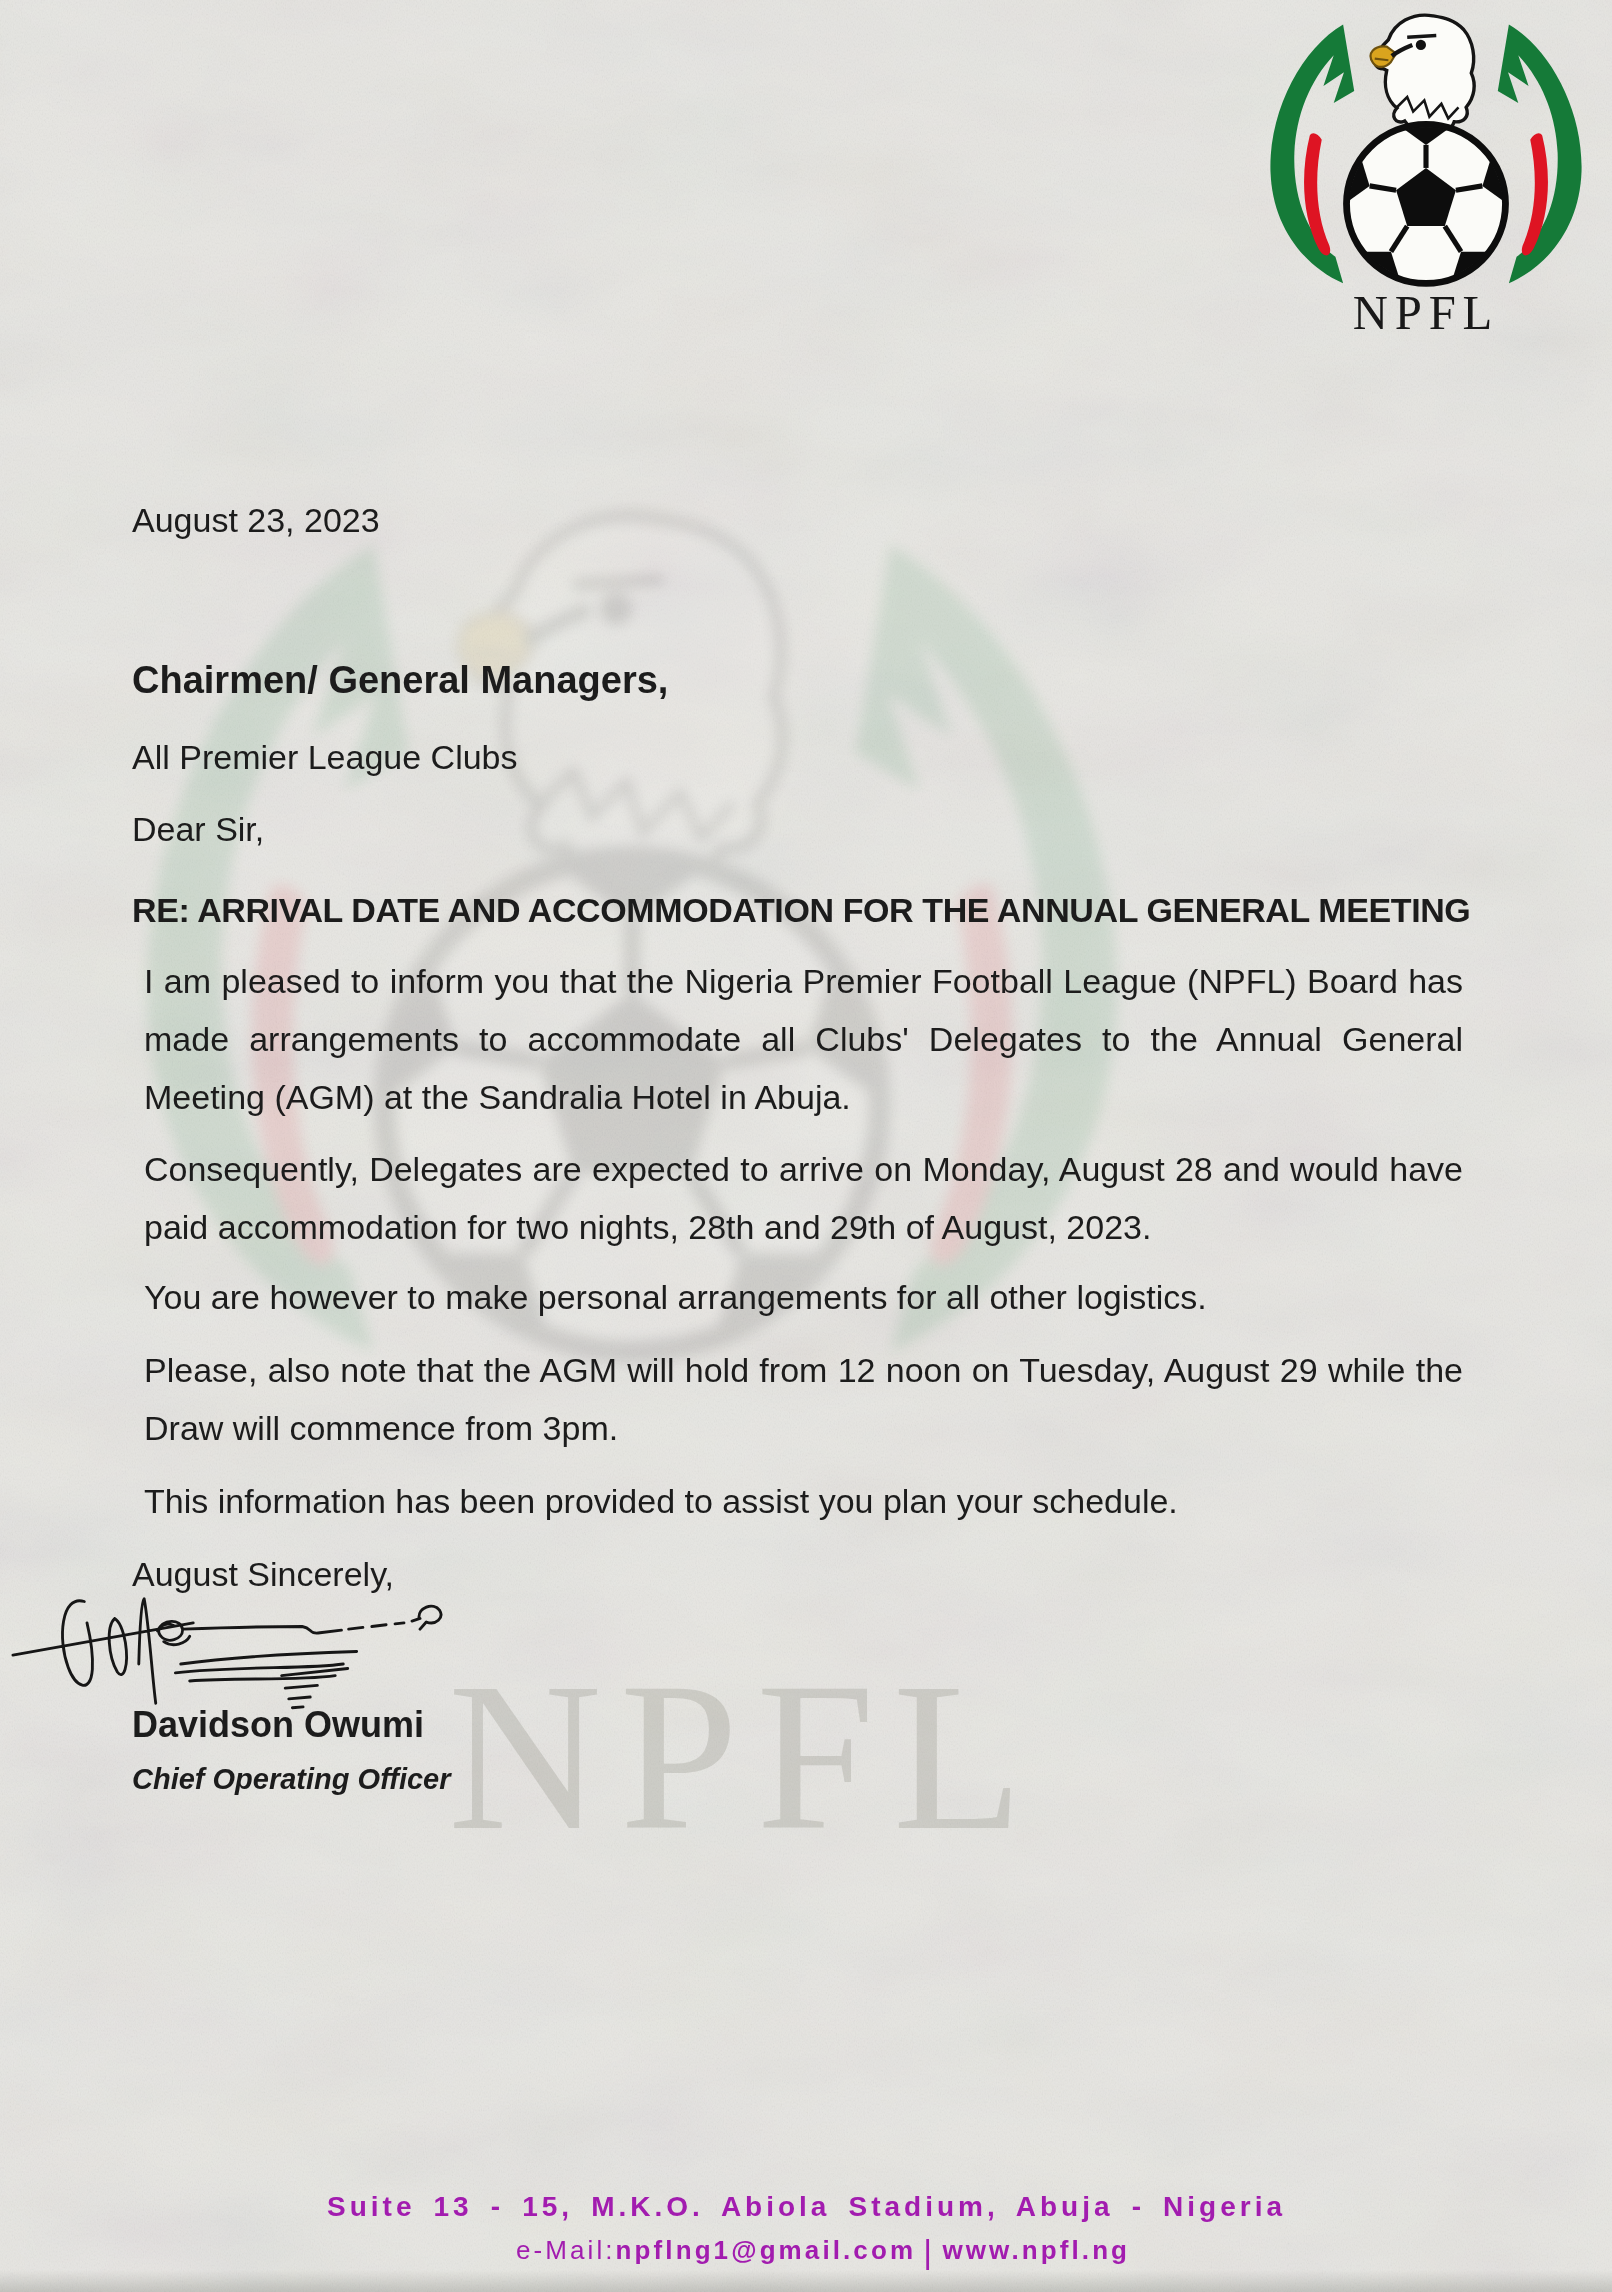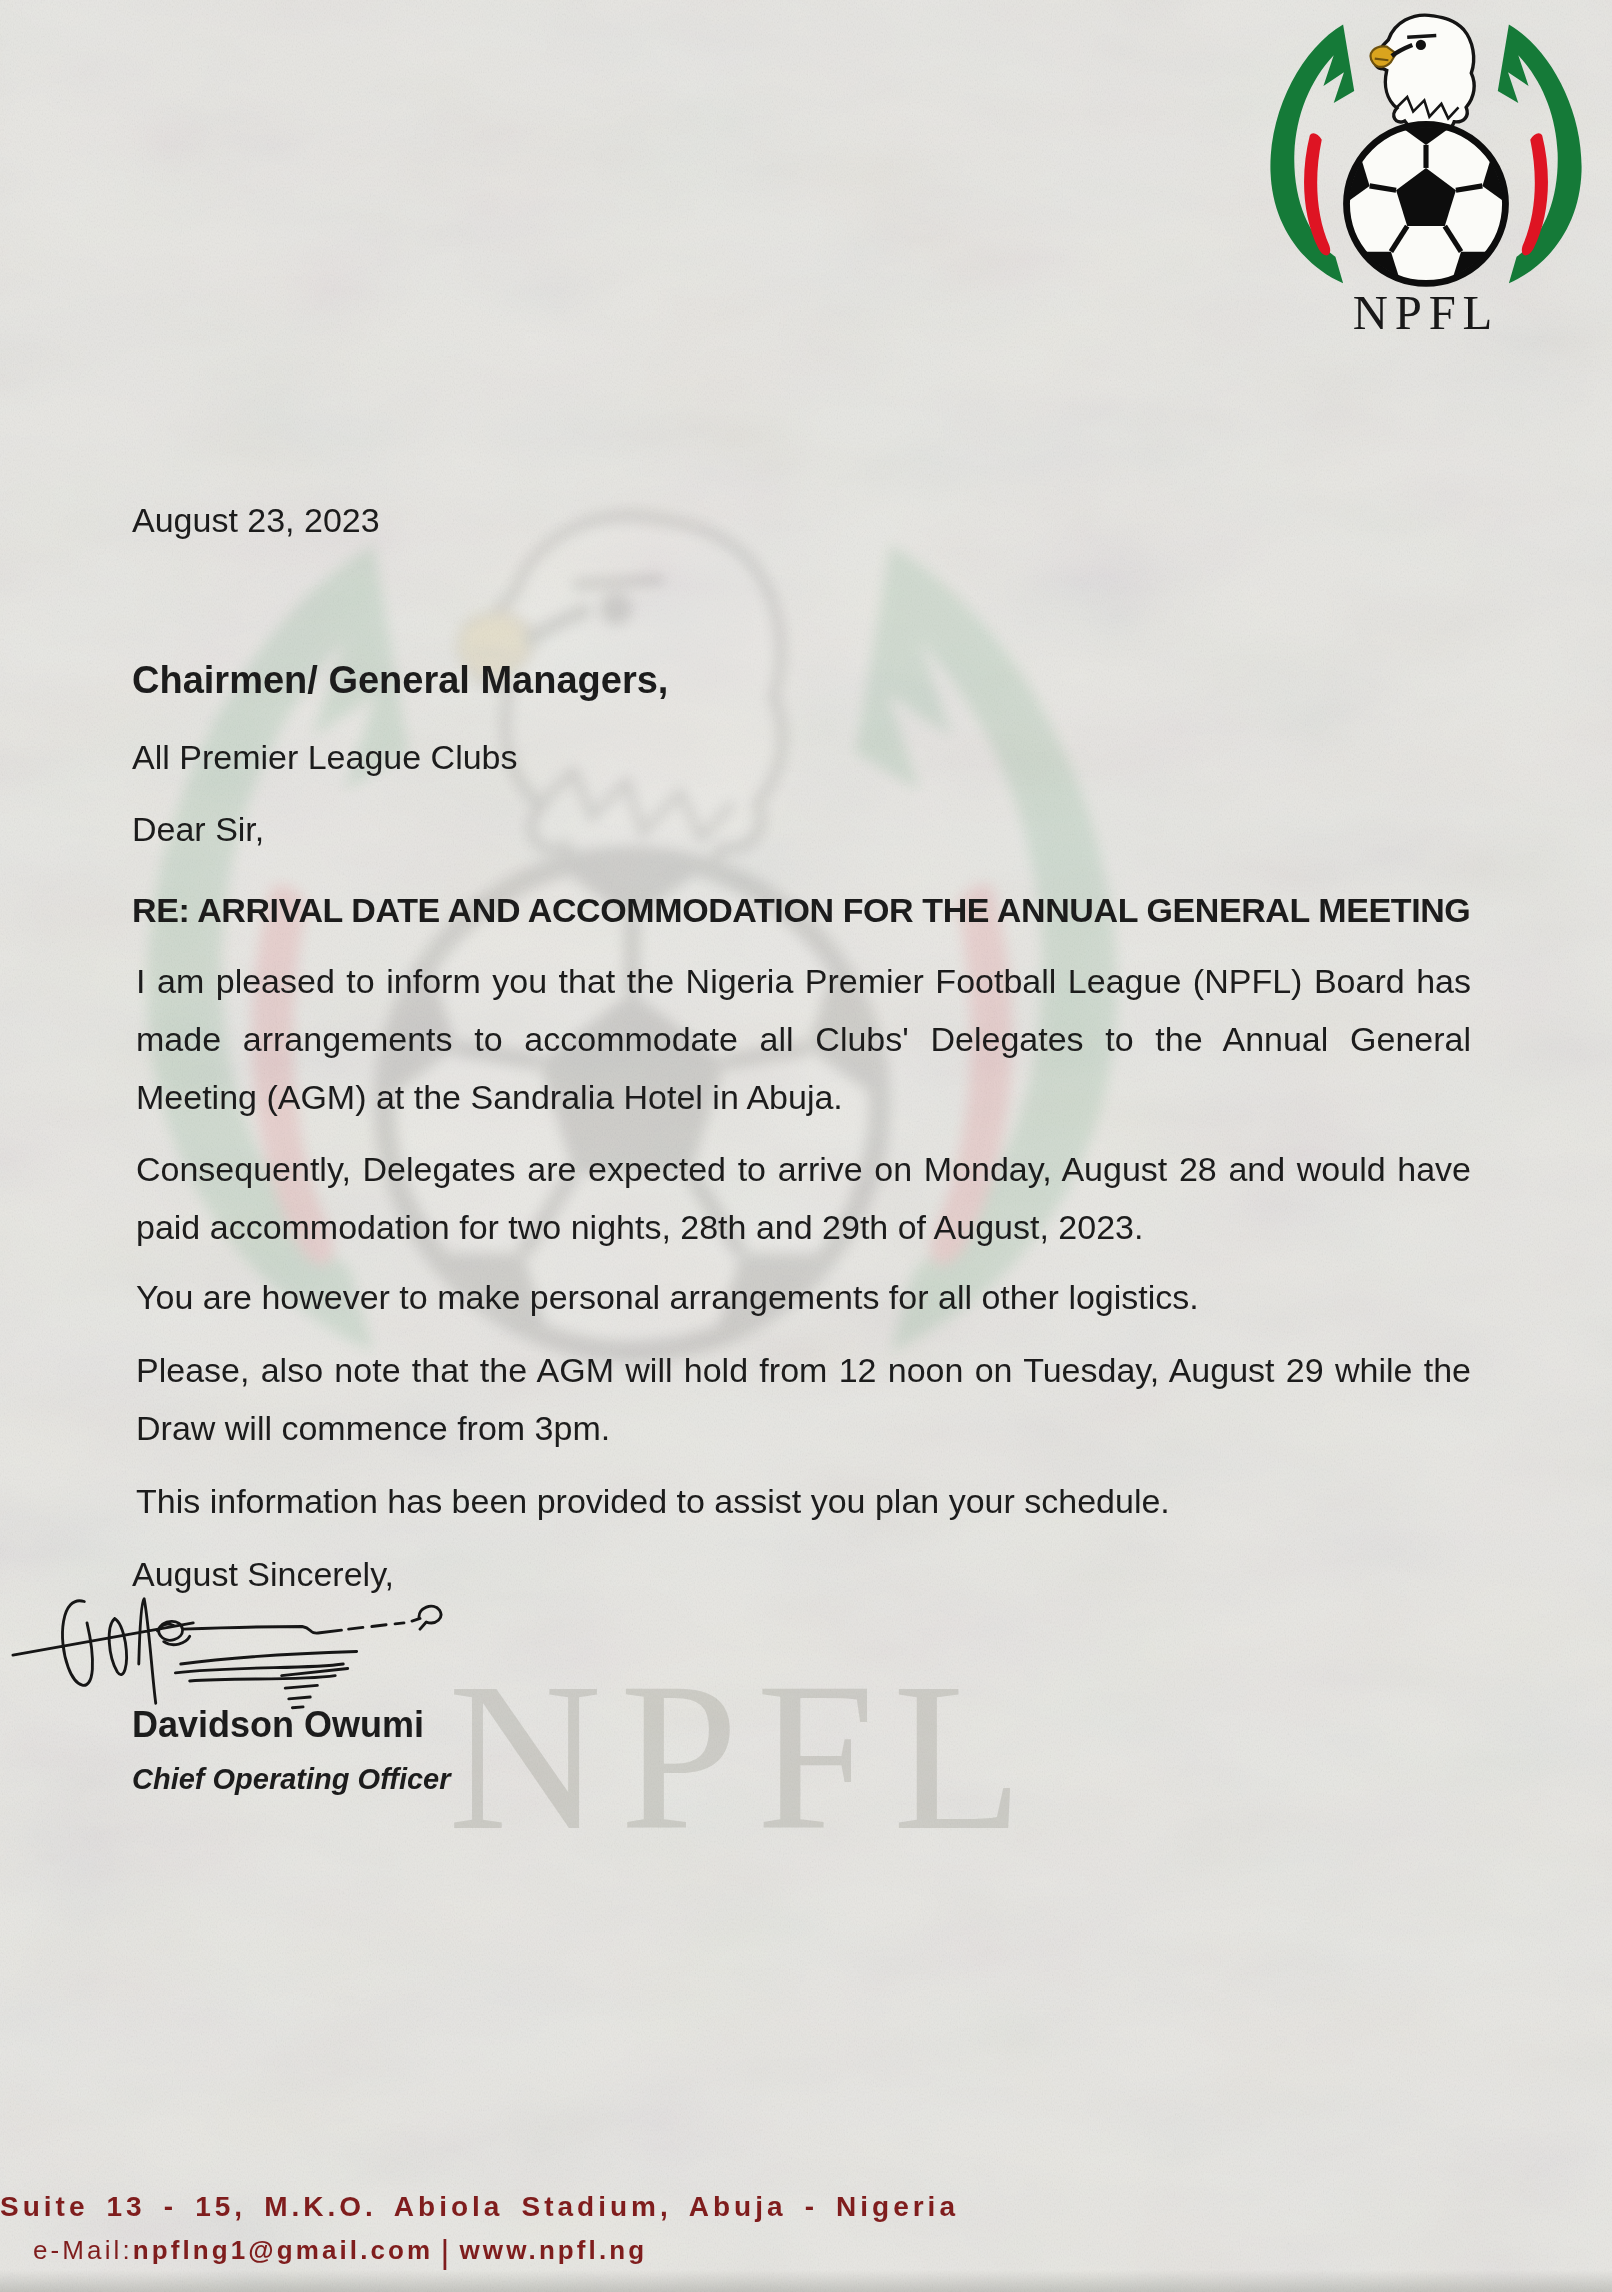--- a/index.html
+++ b/index.html
@@ -27,27 +27,27 @@
     position:absolute;left:448px;top:1650px;
     font-family:"Liberation Serif",serif;
     font-size:213px;line-height:1;letter-spacing:18px;
     color:rgba(118,118,106,0.22);
     pointer-events:none;white-space:nowrap;
   }
   .content{position:absolute;left:132px;top:491px;width:1343px;}
   .line{font-size:34px;line-height:58px;}
   .bold{font-weight:bold;font-size:38px;}
   .subject{font-weight:bold;font-size:34px;white-space:nowrap;letter-spacing:-0.4px;}
-  .para{font-size:34px;line-height:58px;text-align:justify;margin:4px;}
+  .para{font-size:34px;line-height:58px;text-align:justify;margin:12px;}
   .sig-name{font-weight:bold;font-size:36px;line-height:45px;}
   .sig-title{font-weight:bold;font-style:italic;font-size:29px;line-height:45px;}
   .signature{position:absolute;left:5.4px;top:1589px;width:439px;height:125px;}
   .footer{
     position:absolute;left:0;top:2187px;width:1613px;
-    text-align:left;color:#7f1d1d;
+    text-align:center;color:#a21caf;
   }
   .footer .addr{
     font-weight:bold;font-size:28px;line-height:39px;
     letter-spacing:4px;word-spacing:6.3px;
   }
   .footer .contact{
     font-size:26px;line-height:49px;letter-spacing:3.1px;padding-left:33px;
   }
   .footer .seg-bold{font-weight:bold;}
   .footer .sep{font-weight:400;font-size:34px;vertical-align:-3.6px;padding:0 7.2px;}

